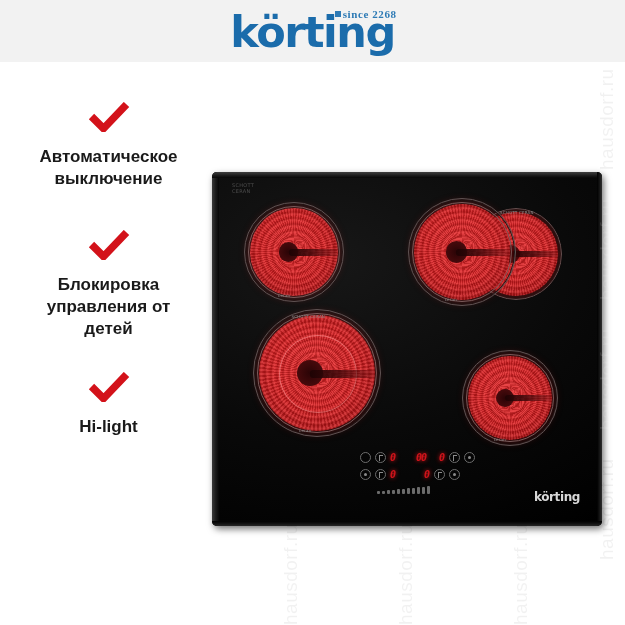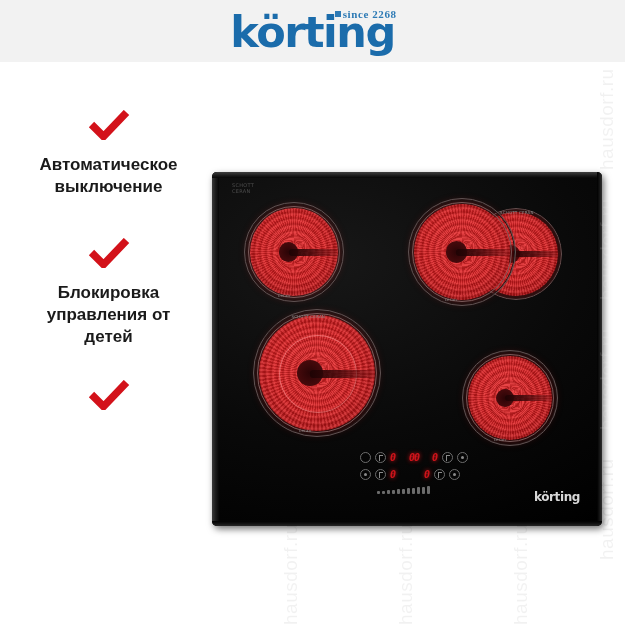--- a/index.html
+++ b/index.html
@@ -61,21 +61,21 @@
     width: 6px; height: 6px;
     background: #2d7ab5;
     margin-right: 2px;
     vertical-align: 1px;
   }
 
   
   .features {
     position: absolute;
     left: 6px;
-    top: 110px;
+    top: 102px;
     width: 205px;
   }
   .feature {
     text-align: center;
     margin-bottom: 26px;
   }
   .check {
     display: block;
     margin: 0 auto 14px auto;
     width: 42px;
@@ -267,21 +267,21 @@
   .digit {
     font-family: "DejaVu Sans Mono", monospace;
     font-size: 10px;
     font-weight: 700;
     font-style: italic;
     color: #d2141b;
     text-shadow: 0 0 4px rgba(230,20,26,.9);
     flex: 0 0 auto;
     line-height: 1;
   }
-  .digit.wide { letter-spacing: -1px; }
+  .digit.wide { letter-spacing: -1px; margin-left: 7px; }
   .spacer-s { width: 5px; flex: 0 0 auto; }
   .spacer-m { width: 11px; flex: 0 0 auto; }
   .slider {
     position: absolute;
     left: 17px;
     top: 36px;
     width: 74px;
     height: 8px;
     display: flex;
     align-items: flex-end;
@@ -335,20 +335,21 @@
     </svg>
     <div class="feature-label">Блокировка
 управления от
 детей</div>
   </div>
 
   <div class="feature f3">
     <svg class="check" viewBox="0 0 42 30">
       <path d="M3.5 14.5 L15.5 26.5 L38.5 2.5" fill="none" stroke="#d3121a" stroke-width="7.5" stroke-linecap="butt" stroke-linejoin="miter"></path>
     </svg>
+    <div class="feature-label">Hi-light</div>
   </div>
 
 </div>
 
 <div class="hob">
 
   <div class="hob-bevel-l"></div>
   <div class="hob-bevel-t"></div>
   <div class="hob-bevel-r"></div>
   <div class="hob-bevel-b"></div>

